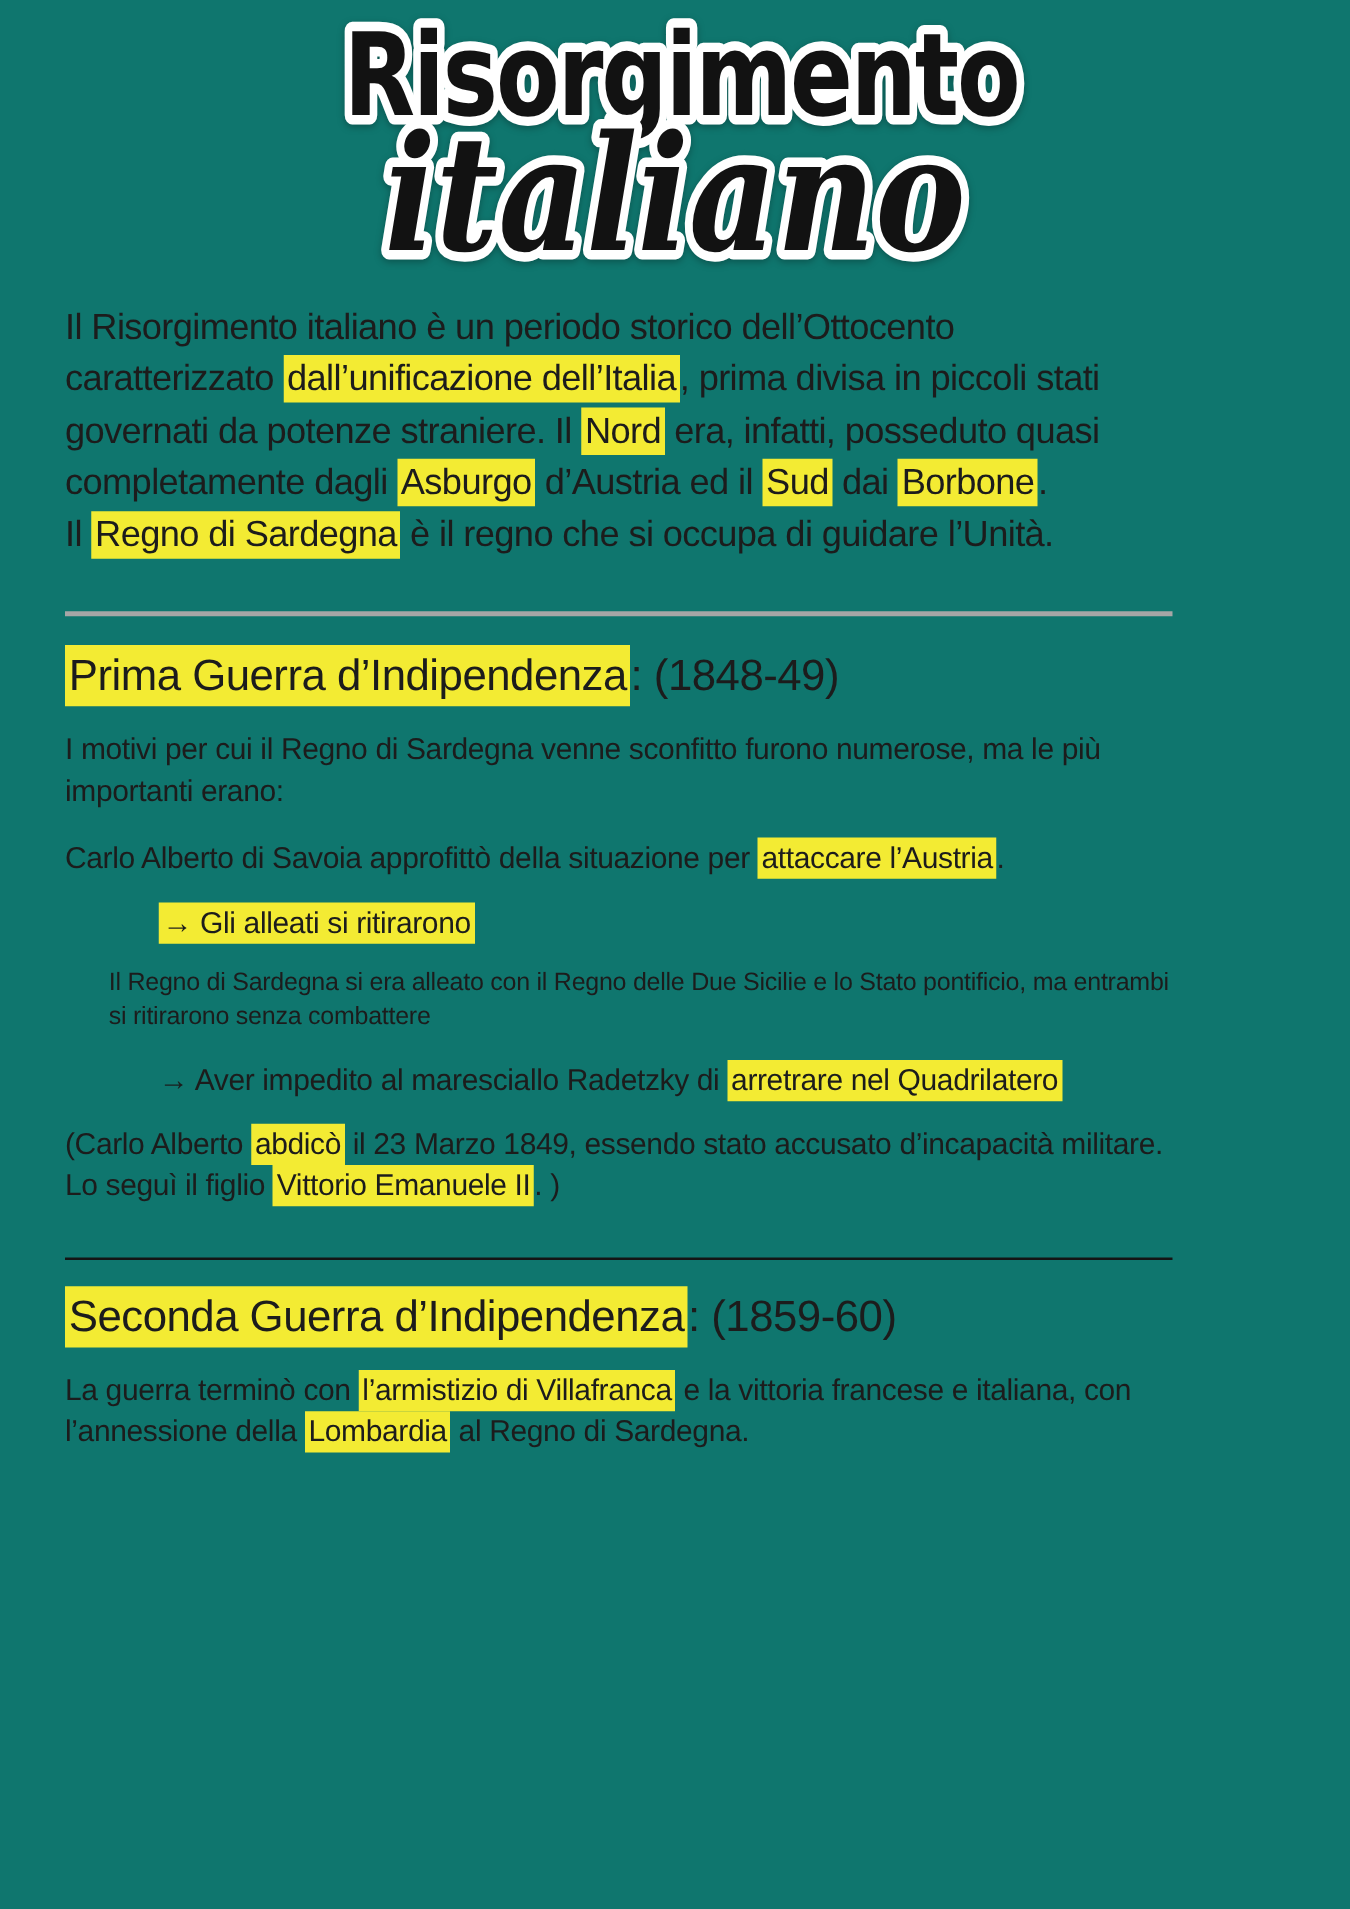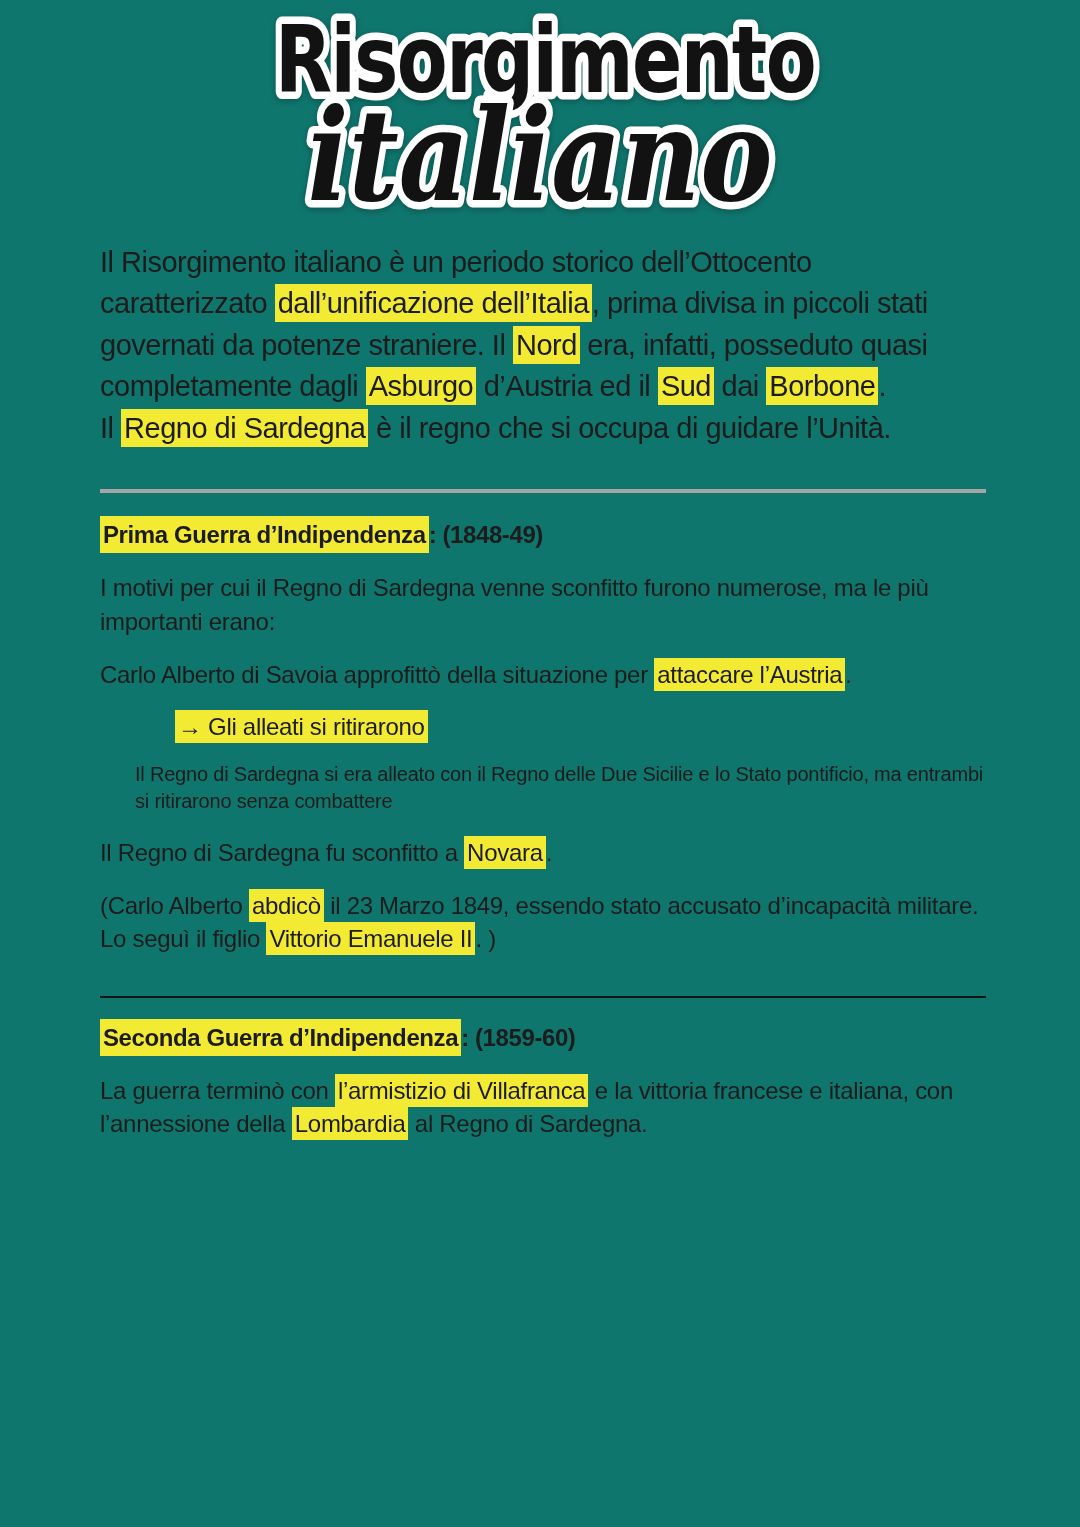--- a/index.html
+++ b/index.html
@@ -43,21 +43,21 @@
     fill:#121212;
     stroke:#ffffff;
     stroke-width:15px;
     stroke-linejoin:round;
     paint-order:stroke fill;
   }
 
   
   .content{
     width:886px;
-    margin-left:100px;
+    margin-left:52px;
   }
   .hl{
     background:var(--hl);
     padding:3px 3px;
     -webkit-box-decoration-break:clone;
     box-decoration-break:clone;
   }
 
   .intro{
     margin-top:4px;
@@ -66,22 +66,22 @@
     letter-spacing:-0.5px;
     font-weight:500;
   }
 
   .section{margin-top:40px;}
   .divider{border:none;display:block;}
   .divider-gray{height:4px;background:var(--div1);margin-bottom:28px;}
   .divider-dark{height:2px;background:var(--div2);margin-bottom:26px;}
 
   .section-heading{
-    font-size:24px;
-    font-weight:bold;
+    font-size:35px;
+    font-weight:normal;
     letter-spacing:-0.4px;
     margin-bottom:22px;
   }
   .section-heading .hl{padding:5px 3px;}
 
   .para{
     font-size:24px;
     line-height:1.4;
     letter-spacing:-0.3px;
     font-weight:500;
@@ -119,21 +119,21 @@
 
     <p class="intro"><span>Il Risorgimento italiano è un periodo storico dell’Ottocento caratterizzato </span><span class="hl">dall’unificazione dell’Italia</span><span>, prima divisa in piccoli stati governati da potenze straniere. Il </span><span class="hl">Nord</span><span> era, infatti, posseduto quasi completamente dagli </span><span class="hl">Asburgo</span><span> d’Austria ed il </span><span class="hl">Sud</span><span> dai </span><span class="hl">Borbone</span><span>.</span><br><span>Il </span><span class="hl">Regno di Sardegna</span><span> è il regno che si occupa di guidare l’Unità.</span></p>
 
     <section class="section">
       <hr class="divider divider-gray">
       <h2 class="section-heading"><span class="hl">Prima Guerra d’Indipendenza</span><span>: (1848-49)</span></h2>
       <p class="para"><span>I motivi per cui il Regno di Sardegna venne sconfitto furono numerose, ma le più importanti erano:</span></p>
       <p class="para"><span>Carlo Alberto di Savoia approfittò della situazione per </span><span class="hl">attaccare l’Austria</span><span>.</span></p>
       <p class="arrow-item"><span class="hl">→ Gli alleati si ritirarono</span></p>
       <p class="note"><span>Il Regno di Sardegna si era alleato con il Regno delle Due Sicilie e lo Stato pontificio, ma entrambi si ritirarono senza combattere</span></p>
-      <p class="para"><span>Il Regno di Sardegna fu sconfitto a </span><span class="hl">Novara</span><span>.</span></p>
+      <p class="arrow-item"><span>→ Aver impedito al maresciallo Radetzky di </span><span class="hl">arretrare nel Quadrilatero</span></p>
       <p class="para"><span>(Carlo Alberto </span><span class="hl">abdicò</span><span> il 23 Marzo 1849, essendo stato accusato d’incapacità militare. Lo seguì il figlio </span><span class="hl">Vittorio Emanuele II</span><span>. )</span></p>
     </section>
 
     <section class="section">
       <hr class="divider divider-dark">
       <h2 class="section-heading"><span class="hl">Seconda Guerra d’Indipendenza</span><span>: (1859-60)</span></h2>
       <p class="para"><span>La guerra terminò con </span><span class="hl">l’armistizio di Villafranca</span><span> e la vittoria francese e italiana, con l’annessione della </span><span class="hl">Lombardia</span><span> al Regno di Sardegna.</span></p>
     </section>
 
   </div>

